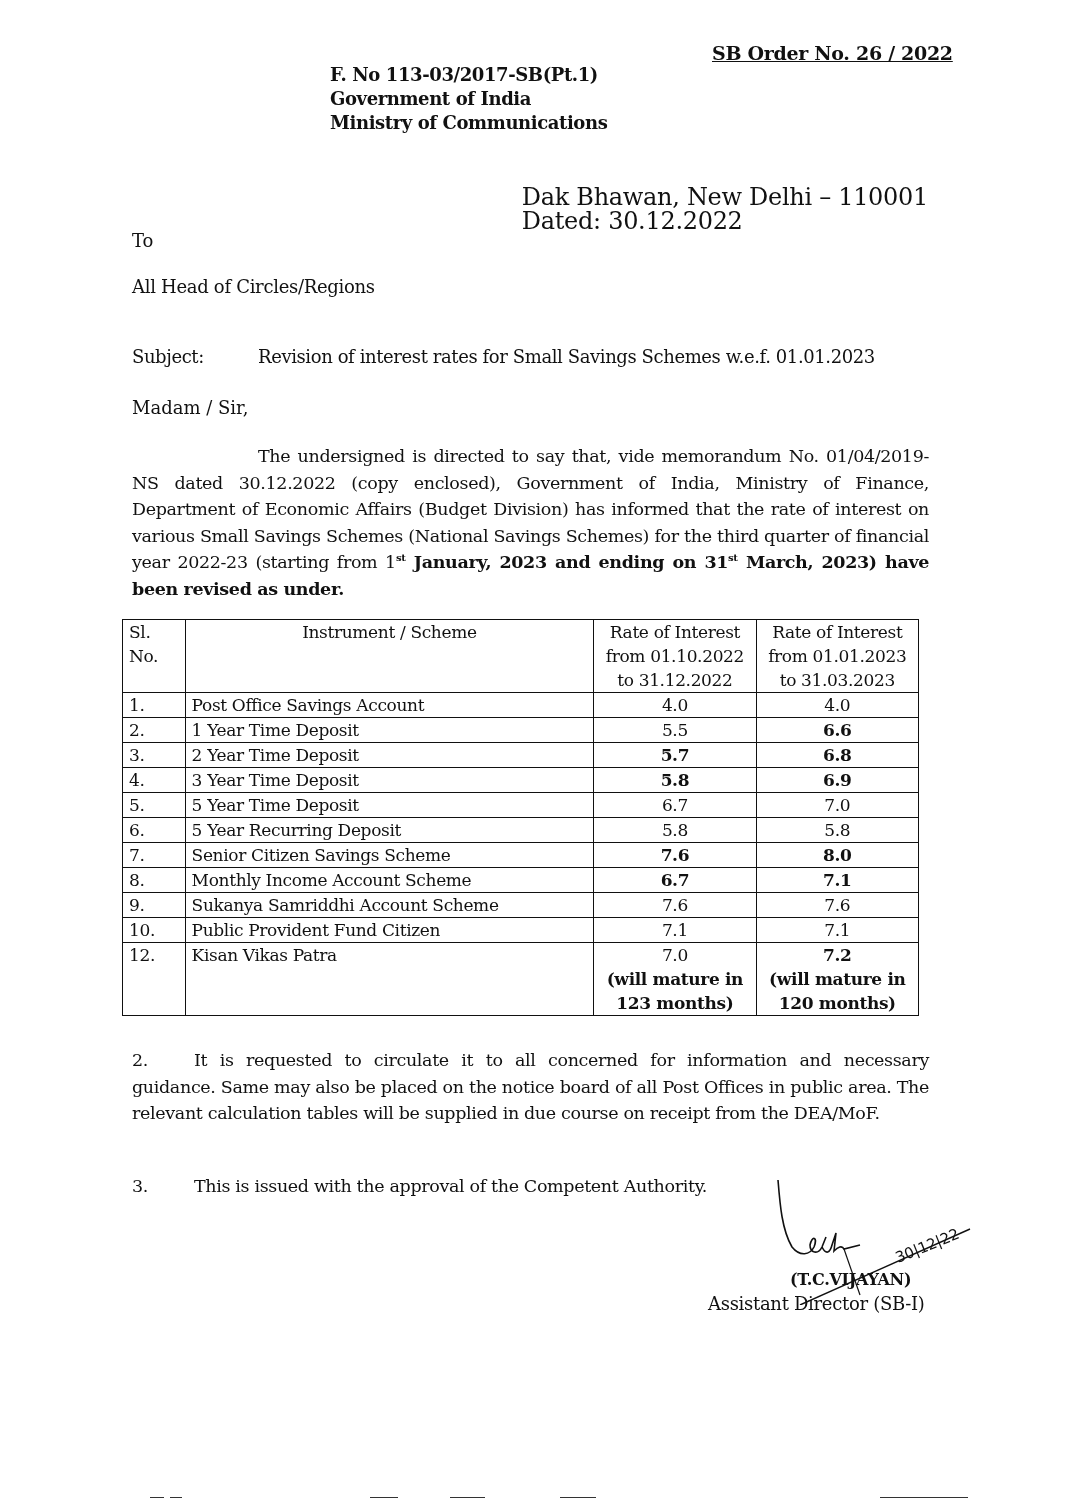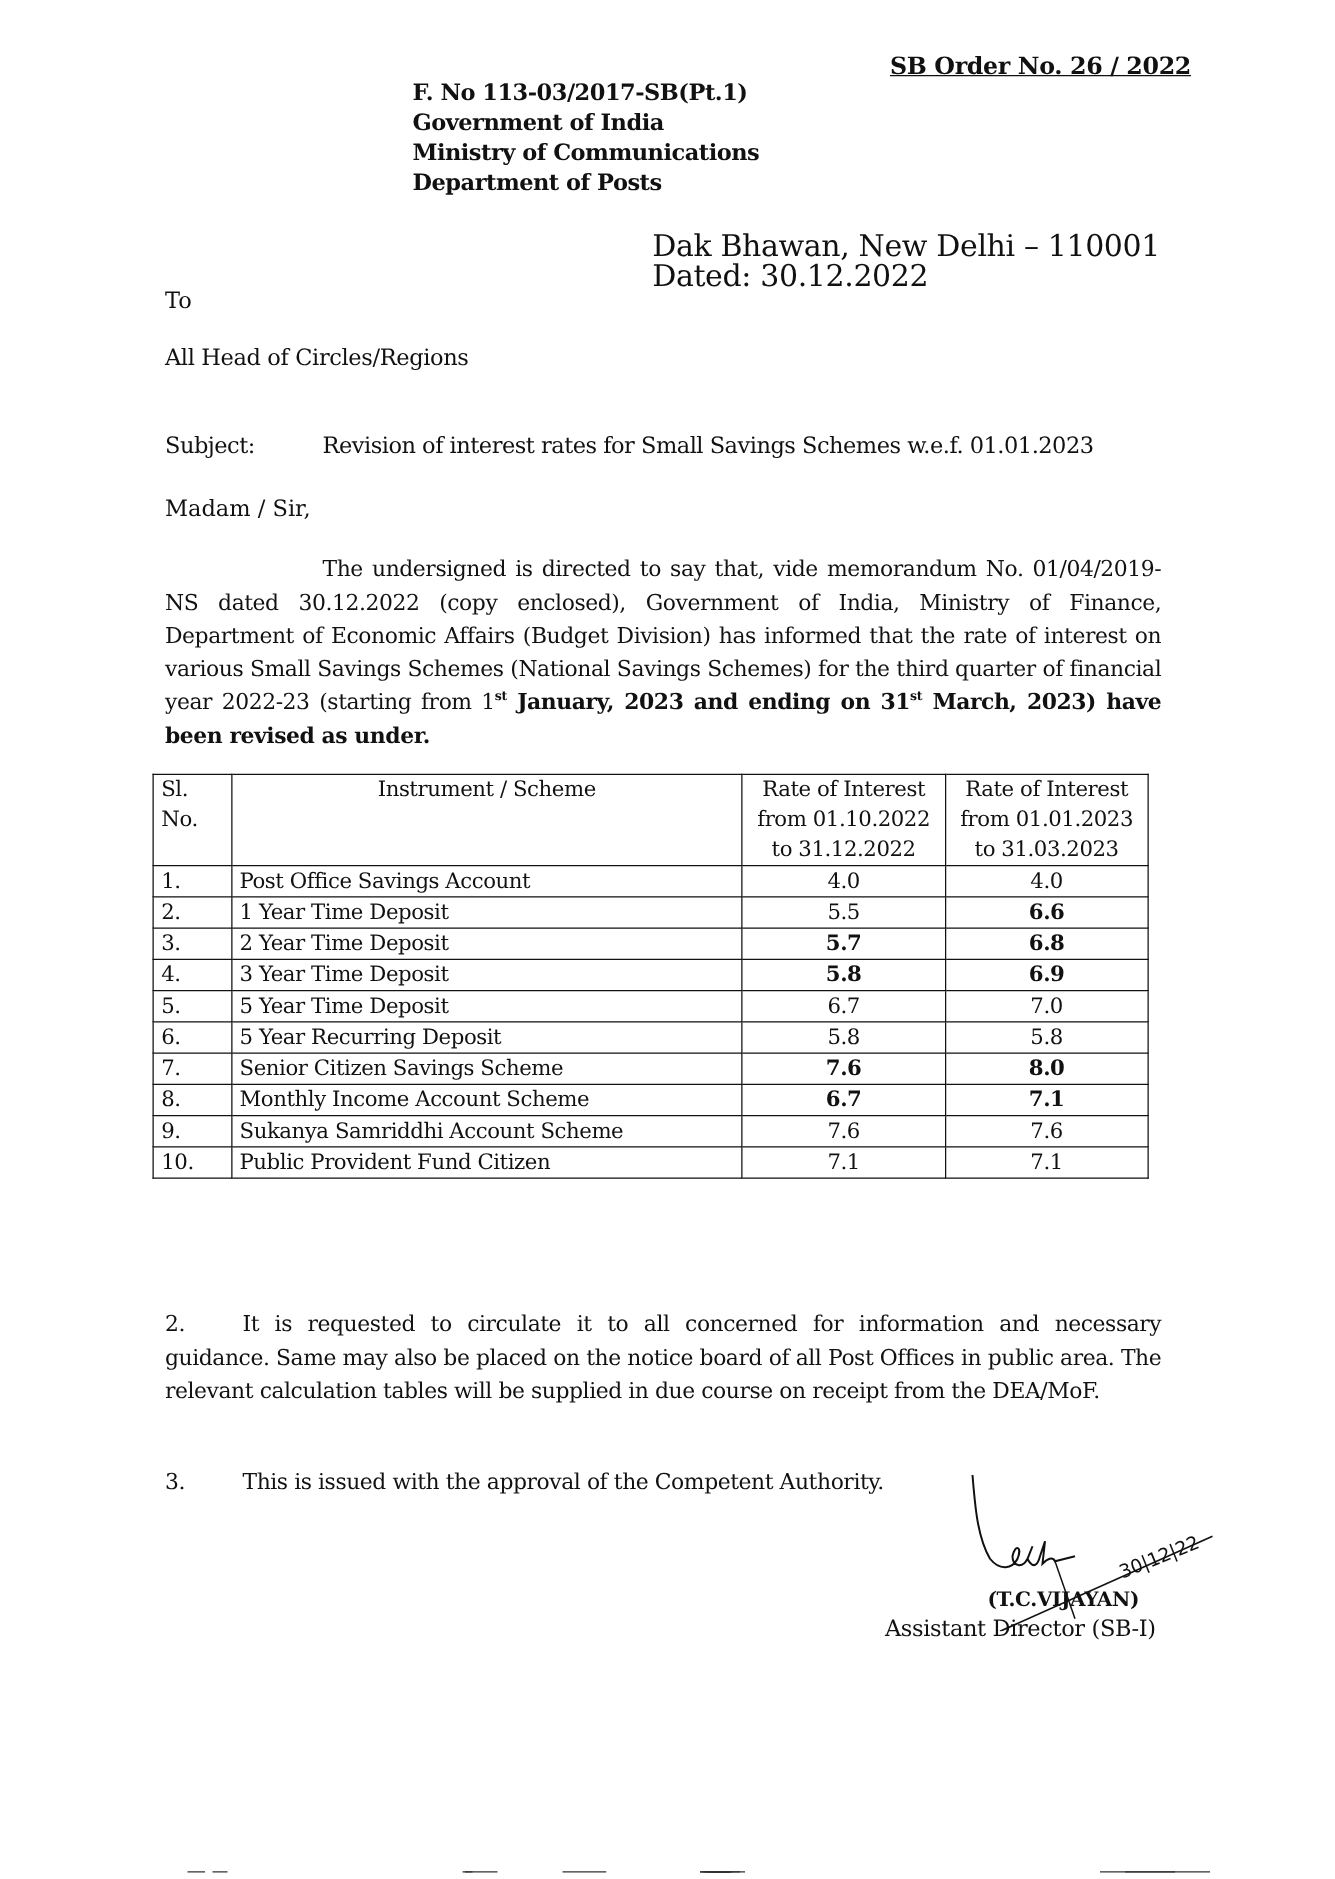--- a/index.html
+++ b/index.html
@@ -64,21 +64,20 @@
 <body>
 
 <div>
 
   <div class="abs order-no">SB Order No. 26 / 2022</div>
 
   <div class="abs header-block">
     <div>F. No 113-03/2017-SB(Pt.1)</div>
     <div>Government of India</div>
     <div>Ministry of Communications</div>
-    <div>Department of Posts</div>
   </div>
 
   <div class="abs address">
     <div>Dak Bhawan, New Delhi – 110001</div>
     <div>Dated: 30.12.2022</div>
   </div>
 
   <div class="abs to">To</div>
   <div class="abs recipient">All Head of Circles/Regions</div>
 
@@ -231,20 +230,36 @@
             <div>10.</div>
           </td>
           <td>
             <div>Public Provident Fund Citizen</div>
           </td>
           <td class="num">
             <div>7.1</div>
           </td>
           <td class="num">
             <div>7.1</div>
+          </td>
+        </tr>
+        <tr>
+          <td>
+            <div>12.</div>
+          </td>
+          <td>
+            <div>Kisan Vikas Patra</div>
+          </td>
+          <td class="num">
+            <div>7.0</div>
+            <div style="font-weight: bold;">(will mature in 123 months)</div>
+          </td>
+          <td class="num bold">
+            <div>7.2</div>
+            <div style="font-weight: bold;">(will mature in 120 months)</div>
           </td>
         </tr>
       </tbody>
   </table>
 
   <div class="abs para p2">
     <span class="num">2.</span><span>It is requested to circulate it to all concerned for information and necessary guidance. Same may also be placed on the notice board of all Post Offices in public area. The relevant calculation tables will be supplied in due course on receipt from the DEA/MoF.</span>
   </div>
 
   <div class="abs p3" style="left:132px;">

